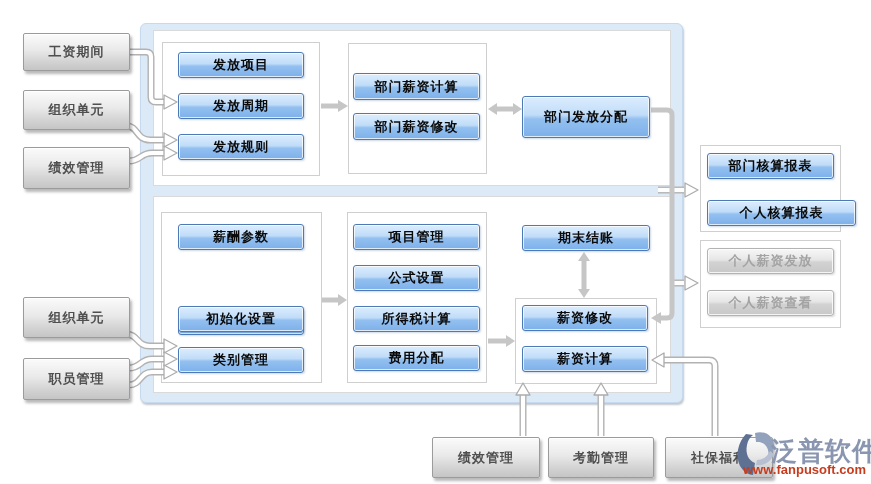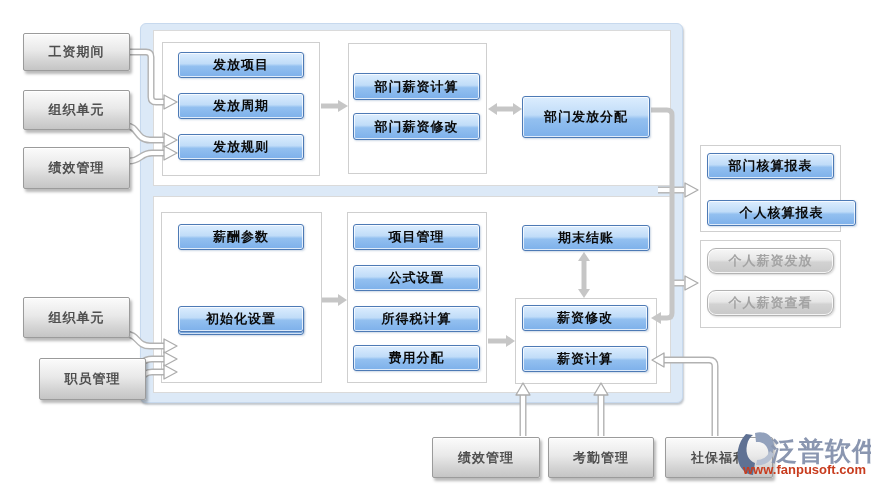--- a/index.html
+++ b/index.html
@@ -13,21 +13,21 @@
   .subpanel{position:absolute;background:#fff;border:1px solid #cfcfcf;box-sizing:border-box;}
 
   .node{position:absolute;box-sizing:border-box;display:flex;align-items:center;justify-content:center;
     font-weight:bold;font-size:13px;letter-spacing:1px;}
   .blue{color:#0a0a0a;border:1px solid #4d7ab5;border-radius:3px;
     background:linear-gradient(to bottom,#dcedfe 0%,#c0dcf8 45%,#93c0f0 55%,#7db0ea 100%);
     box-shadow:inset 0 0 0 1px rgba(255,255,255,.75),1px 1px 2px rgba(110,140,180,.35);}
   .grayin{color:#4f4f4f;border:1px solid #9b9b9b;border-radius:2px;
     background:linear-gradient(to bottom,#fbfbfb 0%,#e9e9e9 45%,#d4d4d4 75%,#c5c5c5 100%);
     box-shadow:2px 3px 3px rgba(0,0,0,.28),inset 0 1px 0 rgba(255,255,255,.9);}
-  .graybtn{color:#a3a3a3;border:1px solid #b3b3b3;border-radius:9px;
+  .graybtn{color:#a3a3a3;border:1px solid #b3b3b3;border-radius:3px;
     background:linear-gradient(to bottom,#f7f7f7 0%,#e6e6e6 45%,#d2d2d2 55%,#c8c8c8 100%);
     box-shadow:inset 0 0 0 1px rgba(255,255,255,.8),1px 1px 2px rgba(140,140,140,.35);}
 
   #connectors{position:absolute;left:0;top:0;width:871px;height:484px;}
 
   .watermark{position:absolute;left:735px;top:428px;width:136px;height:54px;}
   .wm-brand{position:absolute;left:36px;top:6px;font-size:26px;font-weight:bold;
     color:#8a96b0;letter-spacing:1px;white-space:nowrap;}
   .wm-url{position:absolute;left:8px;top:34px;font-size:13px;font-weight:bold;
     color:#c83c1e;white-space:nowrap;}
@@ -113,32 +113,33 @@
       <polygon points="664,353 652,360 664,367"></polygon>
       <polygon points="516,395 523,383 530,395"></polygon>
       <polygon points="594,395 601,383 608,395"></polygon>
     </g>
   </svg>
 
   <div class="node grayin" style="left:23px;top:33px;width:107px;height:38px;">工资期间</div>
   <div class="node grayin" style="left:23px;top:90px;width:107px;height:40px;">组织单元</div>
   <div class="node grayin" style="left:23px;top:147px;width:107px;height:42px;">绩效管理</div>
   <div class="node grayin" style="left:23px;top:297px;width:107px;height:41px;">组织单元</div>
-  <div class="node grayin" style="left:23px;top:358px;width:107px;height:42px;margin-left:16px;">职员管理</div>
+  <div class="node grayin" style="left:23px;top:358px;width:107px;height:42px;">职员管理</div>
 
   <div class="node blue" style="left:178px;top:52px;width:126px;height:26px;">发放项目</div>
   <div class="node blue" style="left:178px;top:93px;width:126px;height:26px;">发放周期</div>
   <div class="node blue" style="left:178px;top:134px;width:126px;height:26px;">发放规则</div>
   <div class="node blue" style="left:353px;top:73px;width:127px;height:27px;">部门薪资计算</div>
   <div class="node blue" style="left:353px;top:113px;width:127px;height:27px;">部门薪资修改</div>
   <div class="node blue" style="left:522px;top:96px;width:128px;height:42px;">部门发放分配</div>
 
   <div class="node blue" style="left:178px;top:224px;width:126px;height:26px;">薪酬参数</div>
   <div class="node blue" style="left:178px;top:265px;width:126px;height:26px;margin-top:44px;">薪酬规则</div>
   <div class="node blue" style="left:178px;top:306px;width:126px;height:26px;">初始化设置</div>
+  <div class="node blue" style="left:178px;top:347px;width:126px;height:26px;">类别管理</div>
   <div class="node blue" style="left:353px;top:224px;width:127px;height:26px;">项目管理</div>
   <div class="node blue" style="left:353px;top:265px;width:127px;height:26px;">公式设置</div>
   <div class="node blue" style="left:353px;top:306px;width:127px;height:26px;">所得税计算</div>
   <div class="node blue" style="left:353px;top:345px;width:127px;height:26px;">费用分配</div>
   <div class="node blue" style="left:522px;top:225px;width:128px;height:26px;">期末结账</div>
   <div class="node blue" style="left:522px;top:305px;width:126px;height:26px;">薪资修改</div>
   <div class="node blue" style="left:522px;top:346px;width:126px;height:26px;">薪资计算</div>
 
   <div class="node blue" style="left:707px;top:153px;width:127px;height:26px;">部门核算报表</div>
   <div class="node blue" style="left:707px;top:200px;width:149px;height:26px;">个人核算报表</div>

